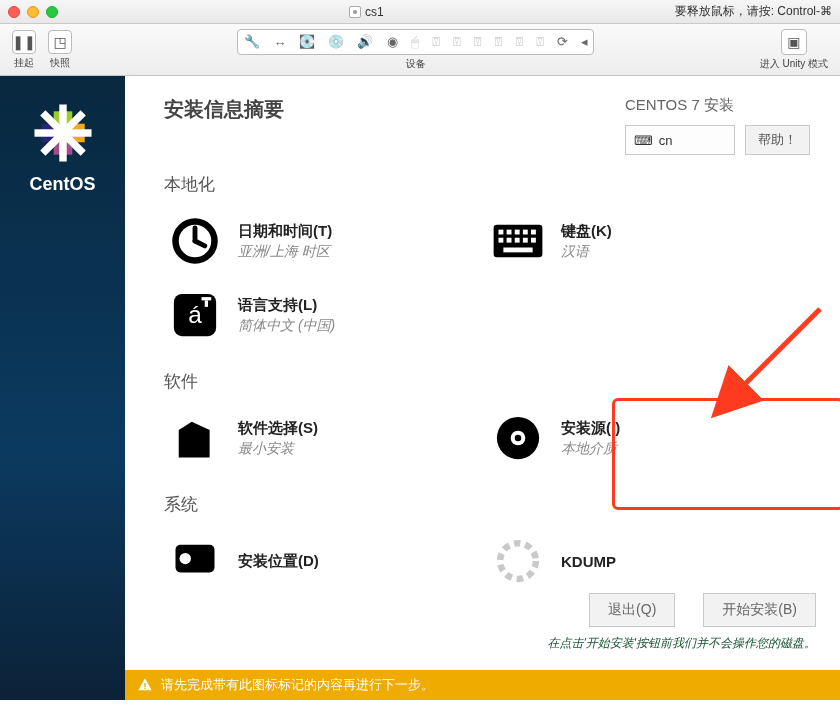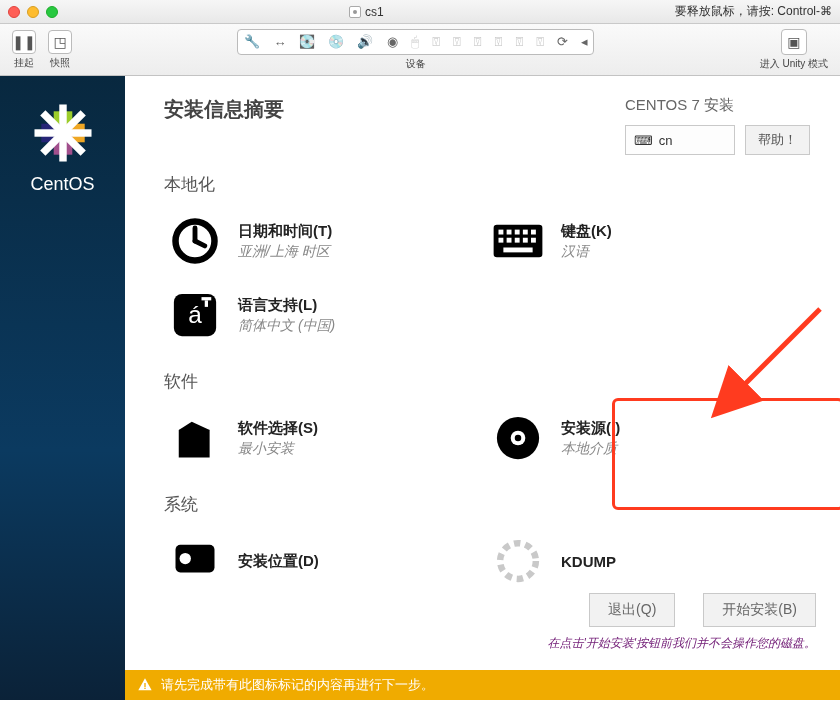--- a/index.html
+++ b/index.html
@@ -20,21 +20,21 @@
   .tbtn .ico{width:24px;height:24px;border:1px solid #bbb;border-radius:4px;display:flex;align-items:center;justify-content:center;font-size:14px;color:#555;background:#fff}
   .devbar{flex:1;display:flex;flex-direction:column;align-items:center;gap:2px}
   .devicons{border:1px solid #bbb;border-radius:4px;height:26px;background:#fff;display:flex;align-items:center;padding:0 6px;gap:13px;font-size:13px;color:#666}
   .devlabel{font-size:10px;color:#444}
   .tright{display:flex;flex-direction:column;align-items:center;gap:2px;font-size:10px;color:#444}
   .tright .ico{width:26px;height:26px;border:1px solid #bbb;border-radius:4px;display:flex;align-items:center;justify-content:center;font-size:14px;color:#555;background:#fff}
 
   .vm{position:relative;display:flex;height:624px}
   .sidebar{width:125px;background:linear-gradient(180deg,#08283f 0%,#0b3a60 60%,#0b2238 100%);color:#fff;display:flex;flex-direction:column;align-items:center;padding-top:26px}
   .logo{width:62px;height:62px}
-  .brand{margin-top:10px;font-size:18px;font-weight:400}
+  .brand{margin-top:10px;font-size:18px;font-weight:700}
   .main{flex:1;background:#fff;padding:20px 30px 0 39px;position:relative}
   .hdr{display:flex;justify-content:space-between;align-items:flex-start}
   .htitle{font-size:20px;color:#444;font-weight:600}
   .rtitle{font-size:15px;color:#666}
   .kbrow{margin-top:10px;display:flex;align-items:center;gap:10px;justify-content:flex-end}
   .kbbox{border:1px solid #c9c9c9;background:#fdfdfd;height:30px;min-width:110px;display:flex;align-items:center;padding:0 8px;font-size:13px;color:#333;gap:6px}
   .helpbtn{border:1px solid #c9c9c9;background:#f2f2f2;height:30px;padding:0 12px;font-size:13px;color:#555;display:flex;align-items:center}
   .section{margin-top:18px}
   .secttl{font-size:17px;color:#555;margin-bottom:8px}
   .row{display:flex}
@@ -42,21 +42,21 @@
   .icon{width:54px;height:54px;display:flex;align-items:center;justify-content:center;flex-shrink:0}
   .icon svg{width:52px;height:52px}
   .lbls .t{font-size:15px;color:#222;font-weight:600}
   .lbls .s{font-size:14px;color:#888;font-style:italic;margin-top:2px}
   .redbox{position:absolute;border:3px solid #ff3b1f;border-radius:6px;left:487px;top:322px;width:232px;height:112px;pointer-events:none}
   .arrow{position:absolute;left:560px;top:228px;width:150px;height:120px;pointer-events:none}
 
   .footer{position:absolute;left:125px;right:0;bottom:48px;padding:0 24px}
   .btnrow{display:flex;justify-content:flex-end;gap:28px}
   .btn{border:1px solid #c9c9c9;background:#f2f2f2;height:34px;padding:0 18px;font-size:14px;color:#666;display:flex;align-items:center}
-  .hint{text-align:right;font-size:12px;color:#701a75;font-style:italic;margin-top:8px}
+  .hint{text-align:right;font-size:12px;color:#14532d;font-style:italic;margin-top:8px}
 
   .warnbar{position:absolute;left:125px;right:0;bottom:0;height:30px;background:#f0ab00;color:#fff;font-size:13px;display:flex;align-items:center;padding:0 12px;gap:8px}
   .warnbar .tri{width:16px;height:16px}
 </style>
 </head>
 <body>
 
 <div class="titlebar">
   <div class="traffic">
     <div class="dot red"></div>

